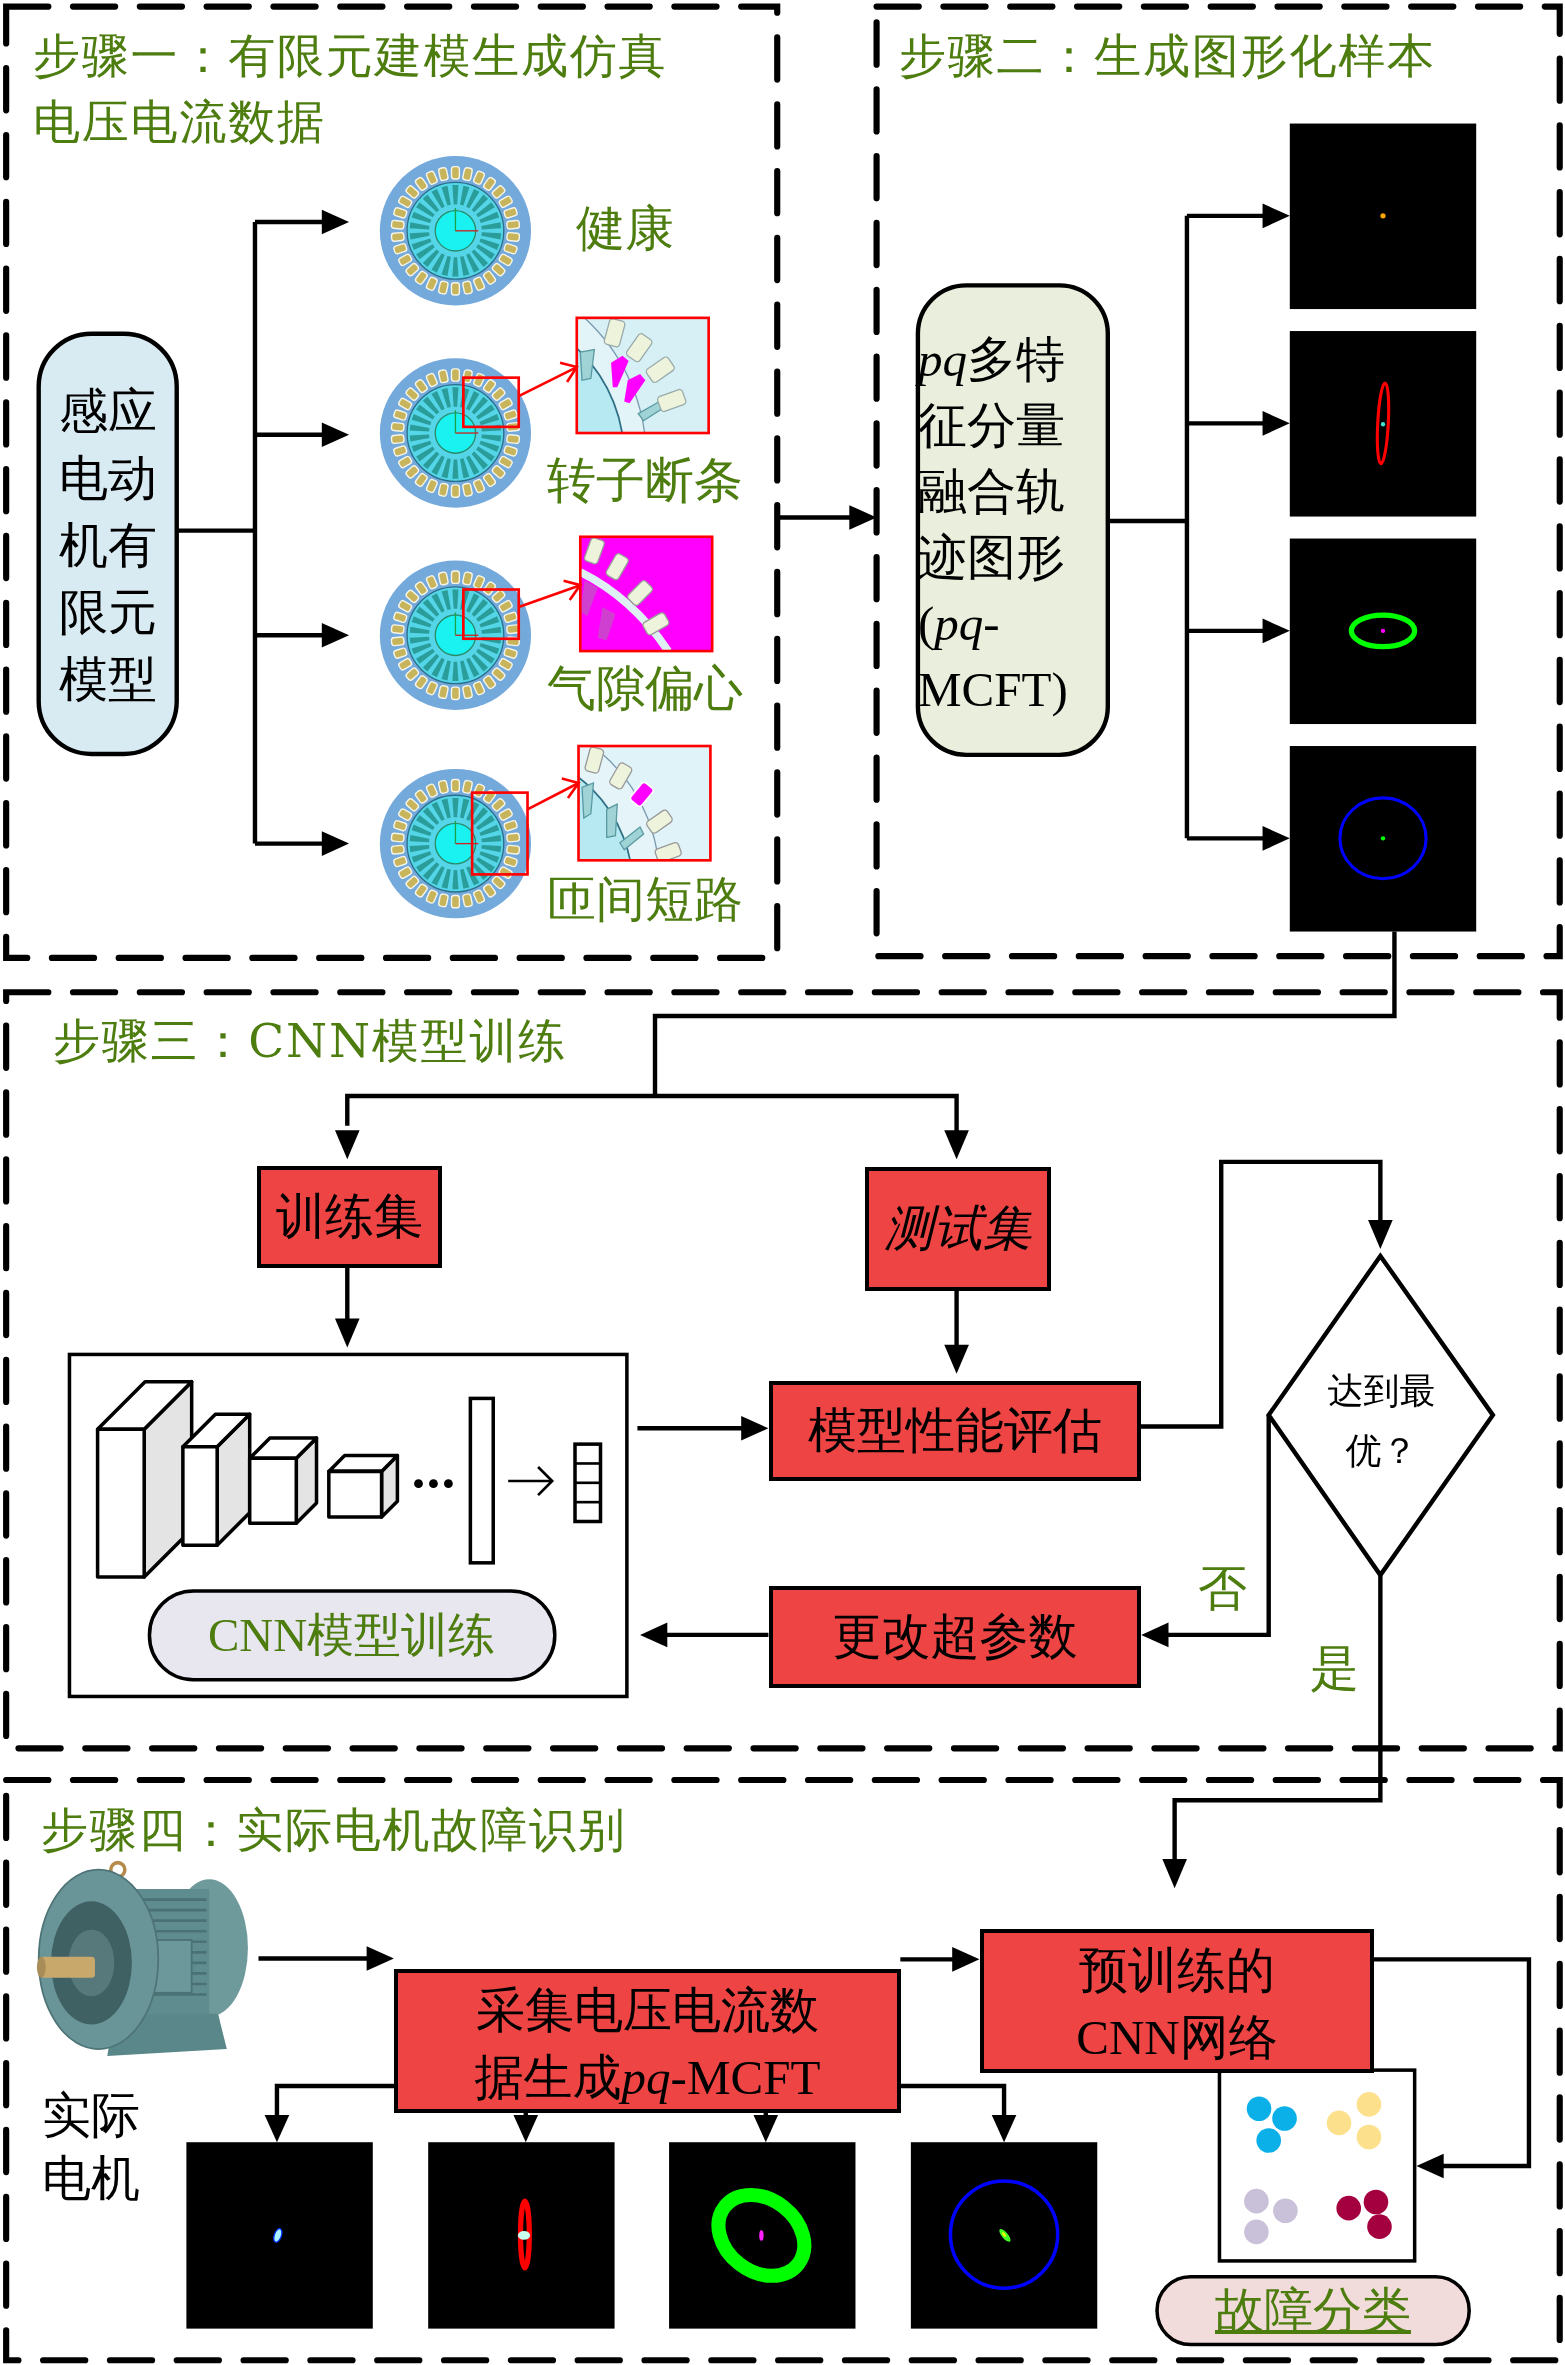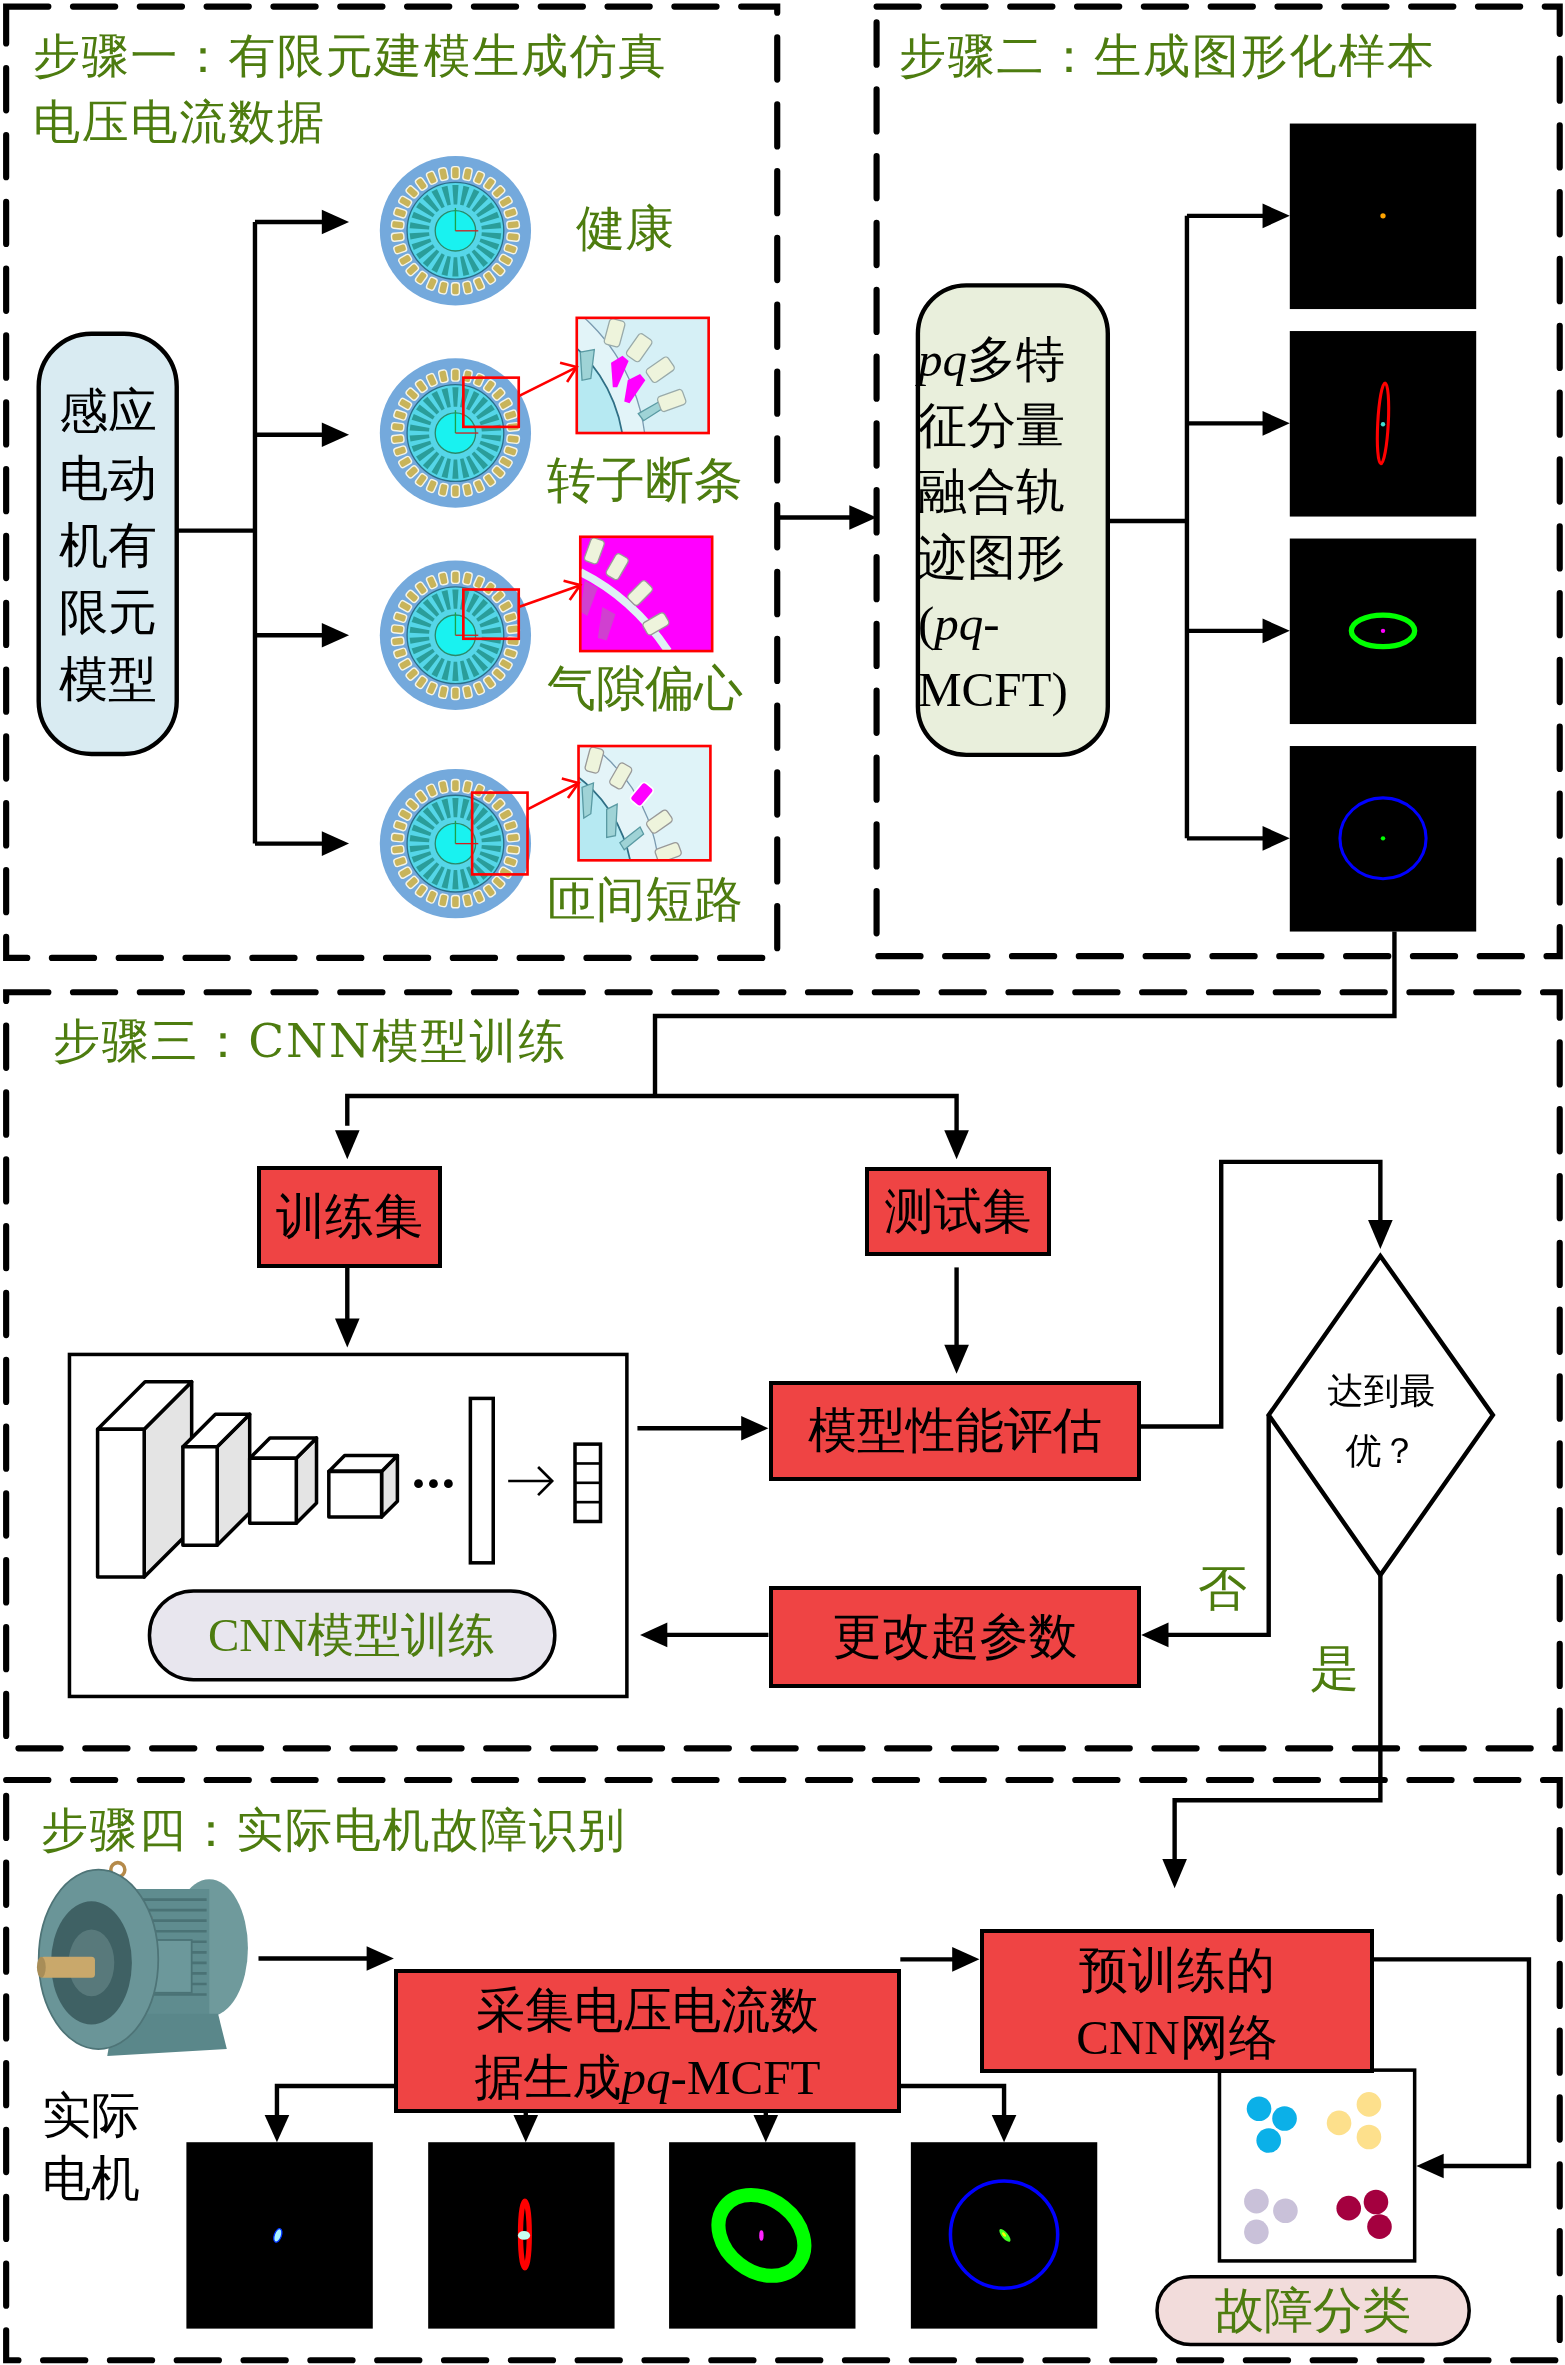--- a/index.html
+++ b/index.html
@@ -577,21 +577,21 @@
   <div>迹图形</div>
   <div class="latin"><span>(</span><span class="it">pq</span><span>-</span></div>
   <div class="latin">MCFT)</div>
 </div>
 
 <div class="txt title" style="left:41px; top:1017px;margin-left:12px;">步骤三：CNN模型训练</div>
 
 <div class="box center" style="left:257px; top:1166px; width:185px; height:102px;">
   <span class="lbl">训练集</span>
 </div>
-<div class="box center" style="left:865px; top:1167px; width:186px; height:89px;">
+<div class="box center" style="left:865px; top:1167px; width:186px; height:124px;font-style:italic;">
   <span class="lbl">测试集</span>
 </div>
 <div class="box center" style="left:769px; top:1381px; width:372px; height:100px;">
   <span class="lbl">模型性能评估</span>
 </div>
 <div class="box center" style="left:769px; top:1586px; width:372px; height:102px;">
   <span class="lbl">更改超参数</span>
 </div>
 
 <div style="position:absolute; left:1287px; top:1361px; width:189px; text-align:center; font-size:36px; line-height:60px;">
@@ -614,14 +614,14 @@
 <div class="box" style="left:394px; top:1969px; width:507px; height:144px; text-align:center; font-size:49px; line-height:67px; padding-top:3.5px;">
   <div>采集电压电流数</div>
   <div class="latin"><span>据生成</span><span class="it">pq</span><span>-MCFT</span></div>
 </div>
 
 <div class="box" style="left:980px; top:1887px; width:394px; height:144px; text-align:center; font-size:49px; line-height:67px; padding-top:3.5px;margin-top:42px;">
   <div>预训练的</div>
   <div class="latin">CNN网络</div>
 </div>
 
-<div class="txt lbl" style="left:1157px; top:2286px; width:312px; text-align:center;">故障分类</div>
+<div class="txt lbl" style="left:1157px; top:2286px; width:312px; text-align:center;text-decoration:underline;">故障分类</div>
 
 
 </body></html>

